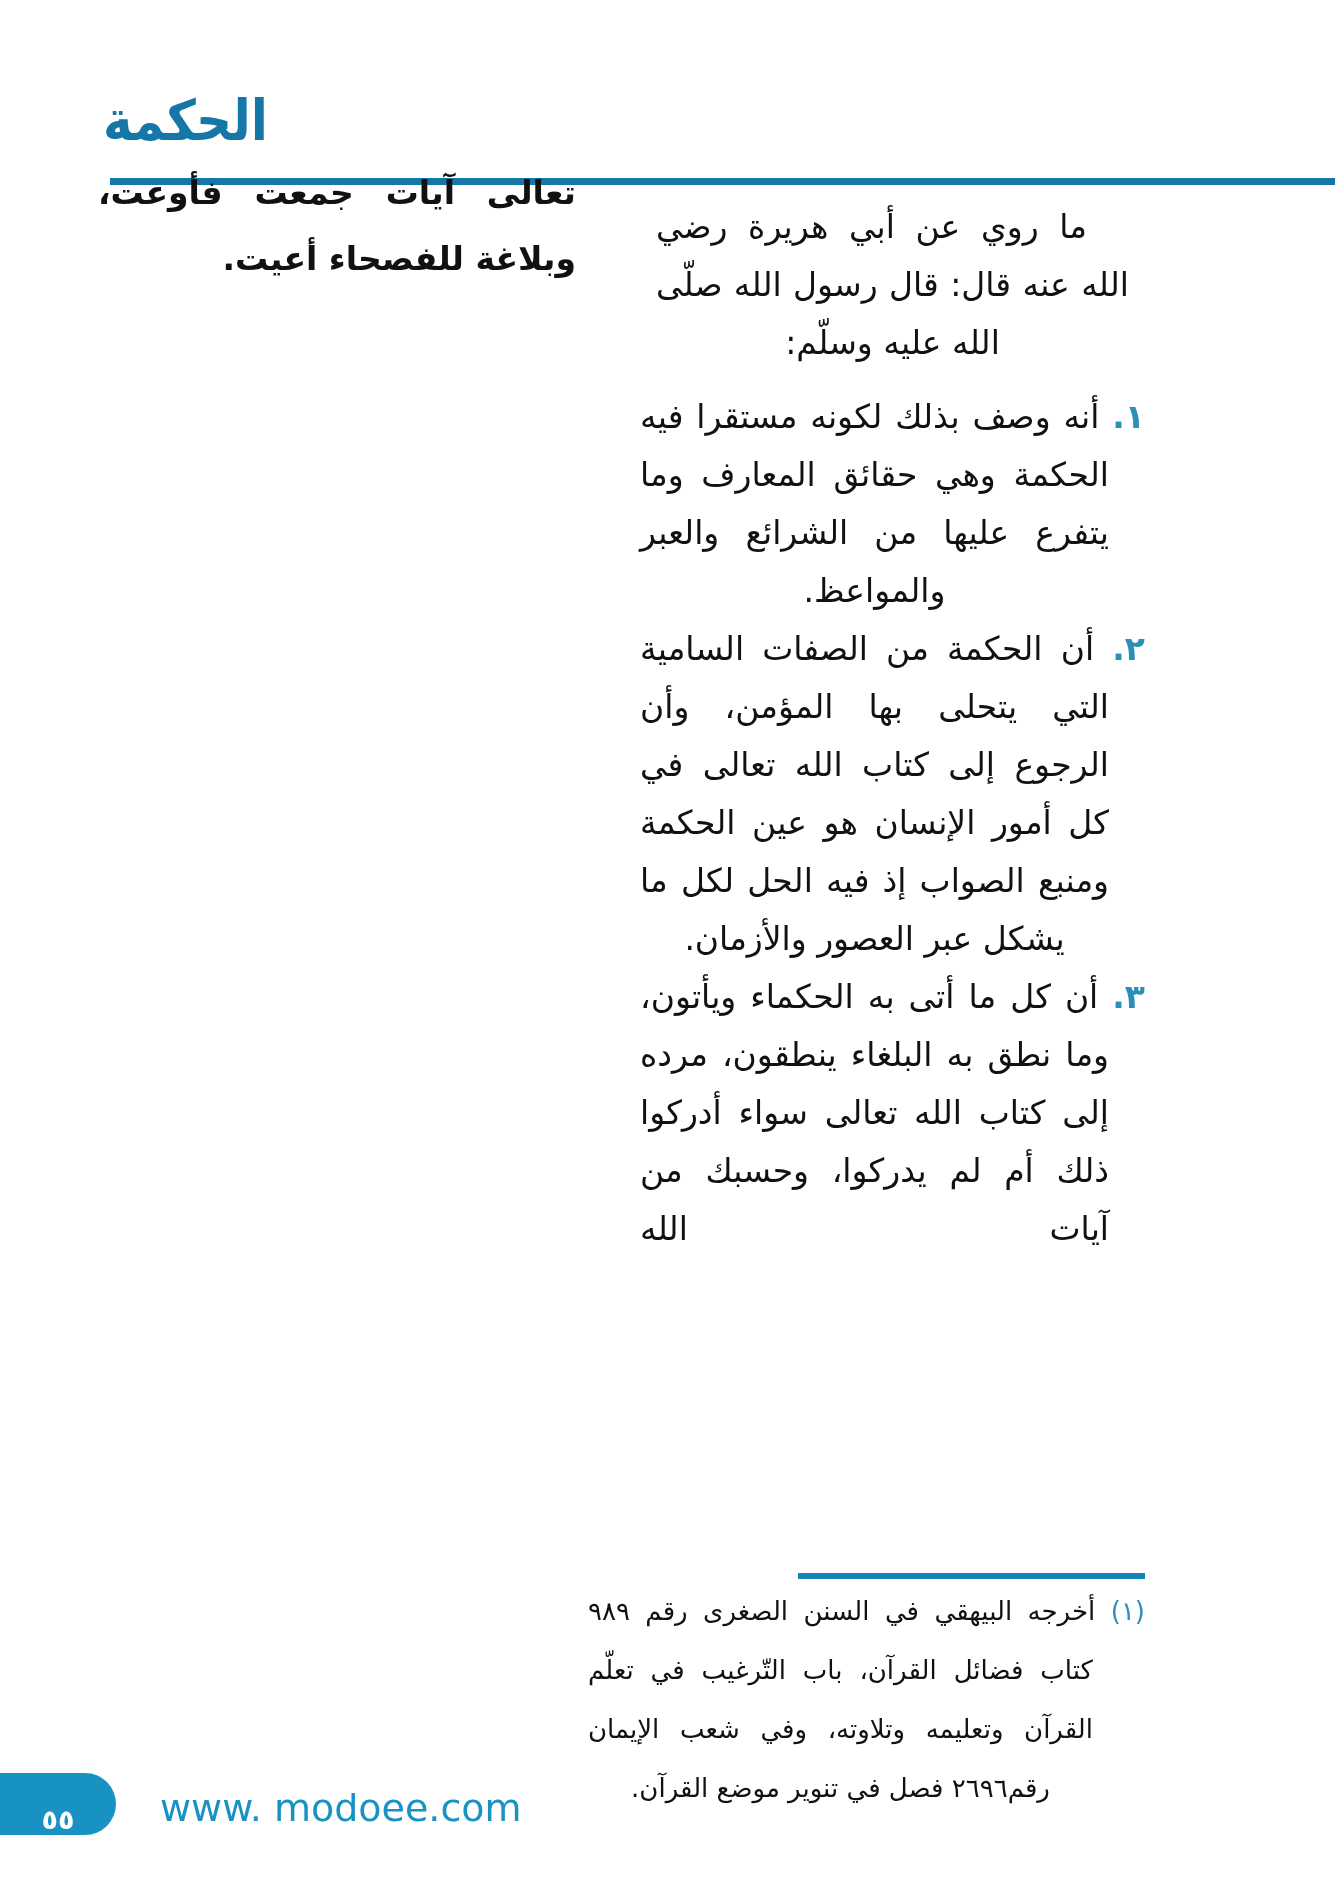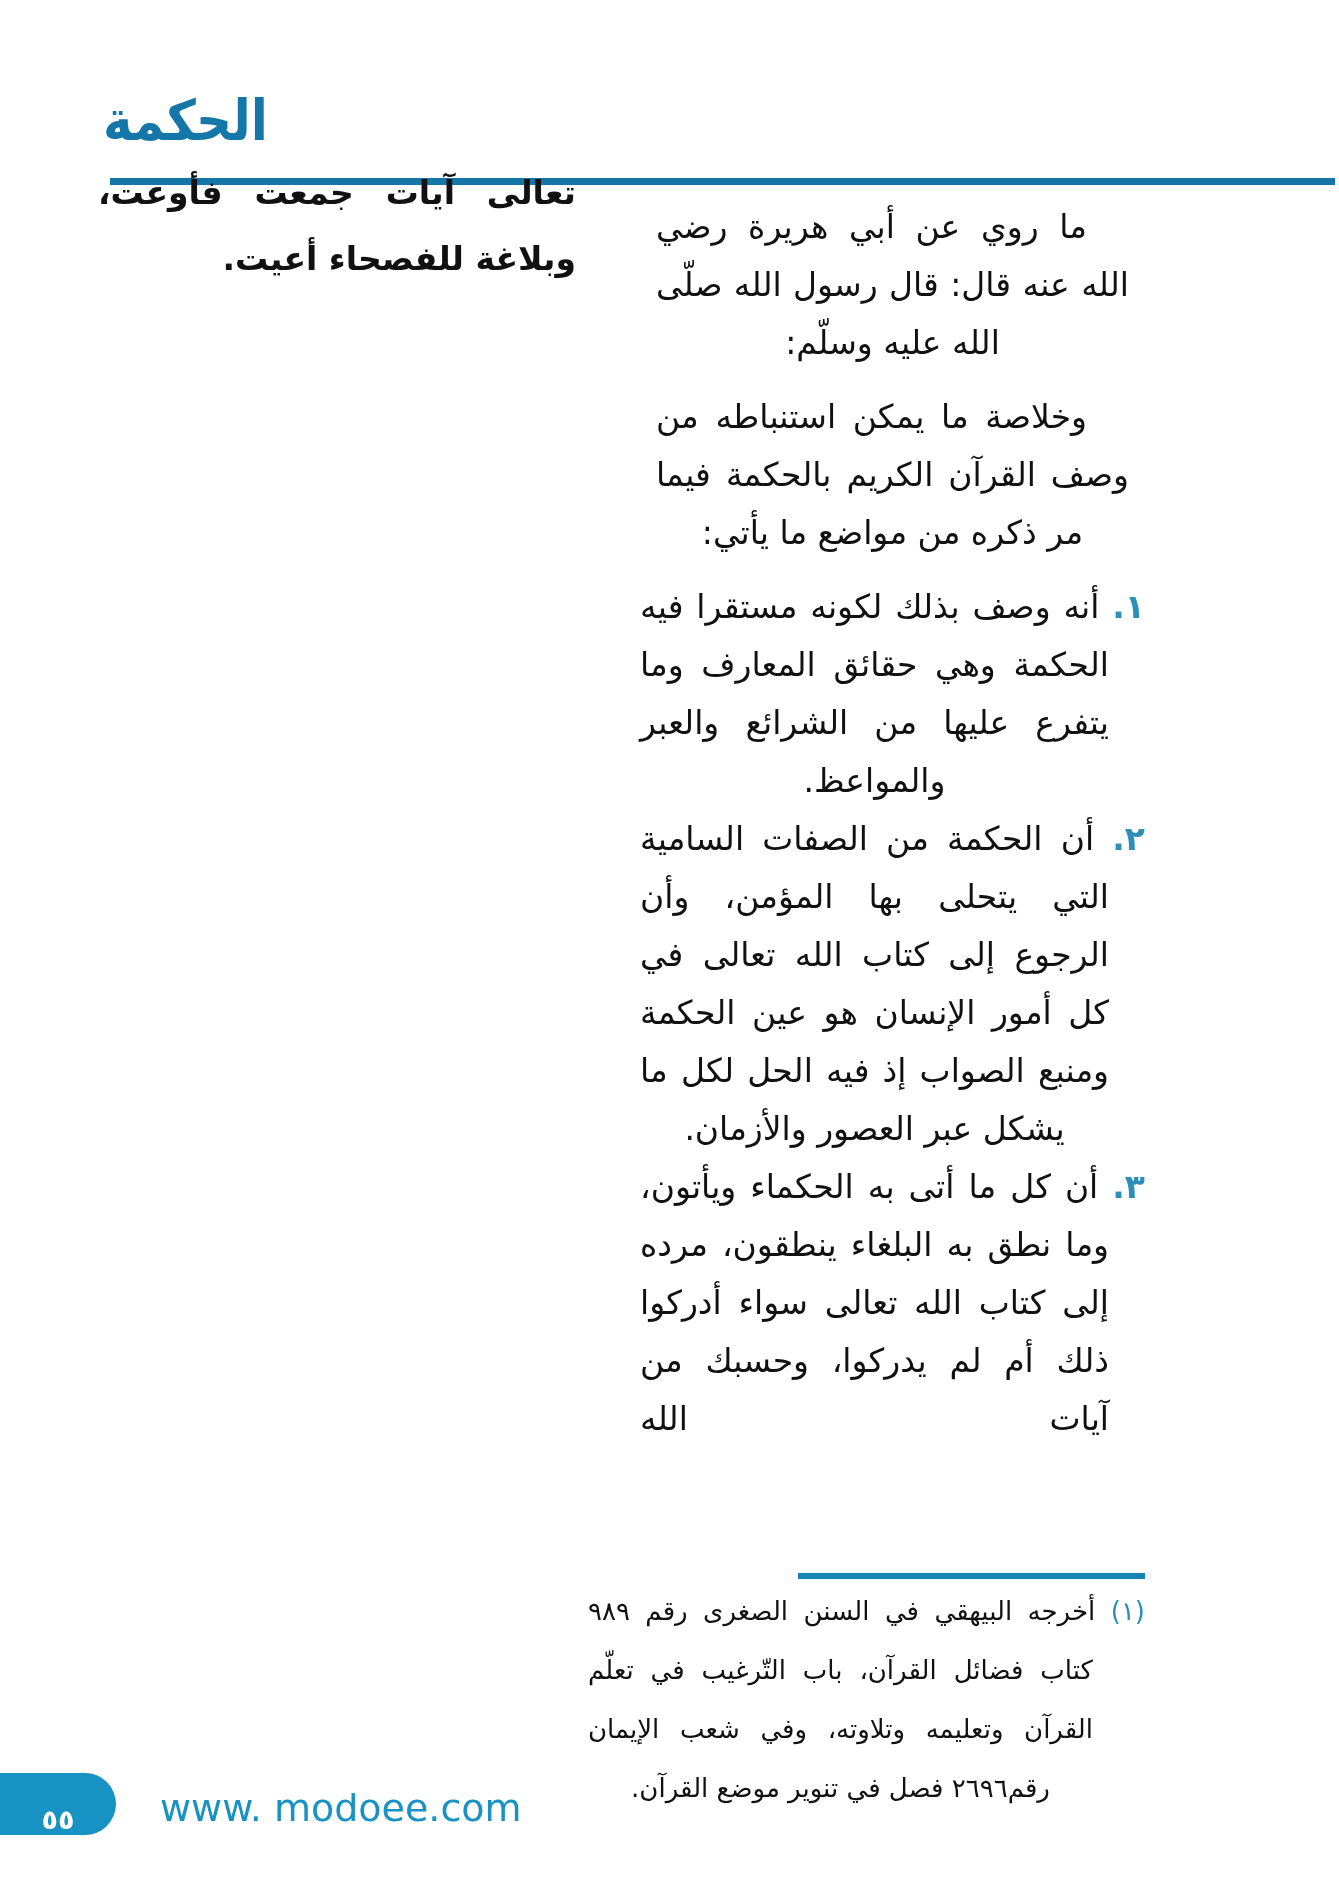--- a/index.html
+++ b/index.html
@@ -93,21 +93,20 @@
 
   <div class="col-left">
     <p>تعالى آيات جمعت فأوعت، وبلاغة للفصحاء أعيت.</p>
   </div>
 
   <div class="col-right">
 
     <p class="para indent">ما روي عن أبي هريرة رضي الله عنه قال: قال رسول الله صلّى الله عليه وسلّم:</p>
 
 
-    <p class="para indent">وخلاصة ما يمكن استنباطه من وصف القرآن الكريم بالحكمة فيما مر ذكره من مواضع ما يأتي:</p>
 
     <div class="li"><span class="num">١.</span> <span>أنه وصف بذلك لكونه مستقرا فيه الحكمة وهي حقائق المعارف وما يتفرع عليها من الشرائع والعبر والمواعظ.</span></div>
 
     <div class="li"><span class="num">٢.</span> <span>أن الحكمة من الصفات السامية التي يتحلى بها المؤمن، وأن الرجوع إلى كتاب الله تعالى في كل أمور الإنسان هو عين الحكمة ومنبع الصواب إذ فيه الحل لكل ما يشكل عبر العصور والأزمان.</span></div>
 
     <div class="li fill-last"><span class="num">٣.</span> <span>أن كل ما أتى به الحكماء ويأتون، وما نطق به البلغاء ينطقون، مرده إلى كتاب الله تعالى سواء أدركوا ذلك أم لم يدركوا، وحسبك من آيات الله</span></div>
 
   </div>
 
   <div class="fn-rule"></div>

